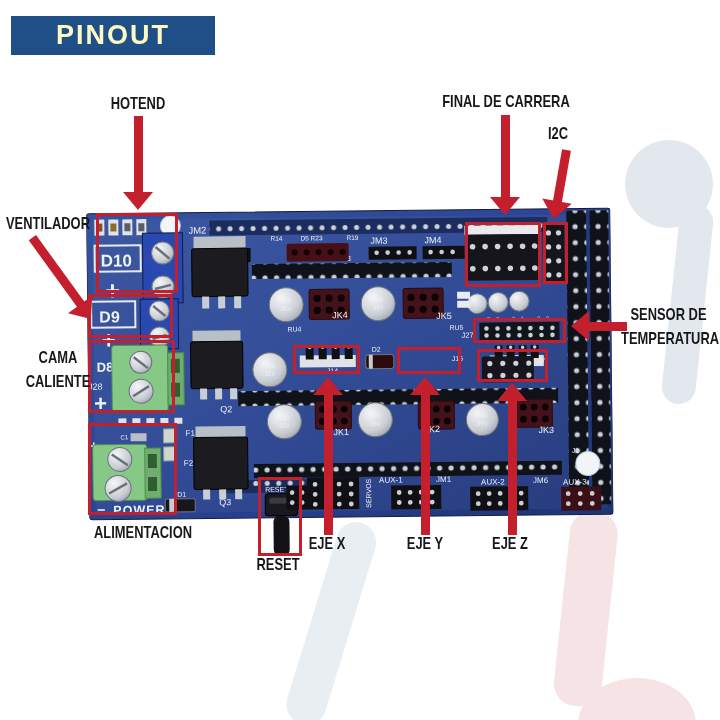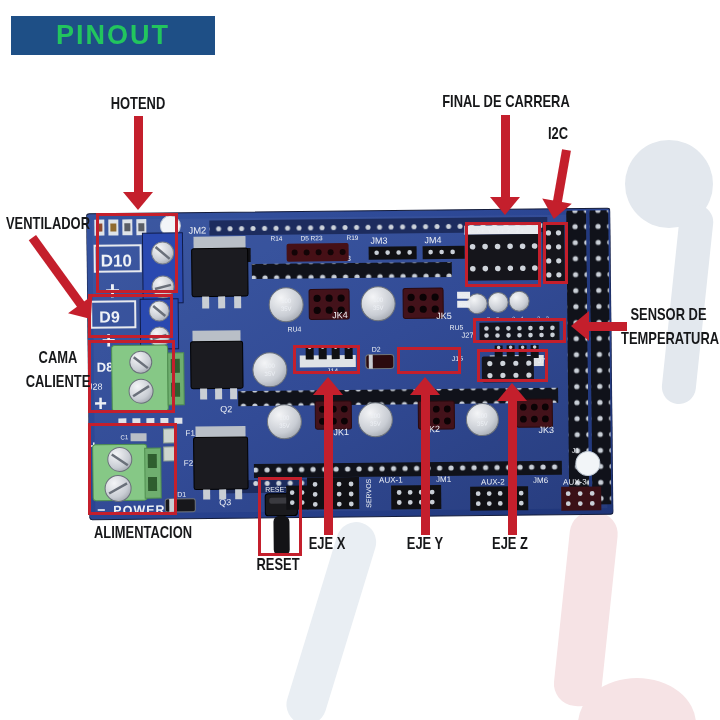--- a/index.html
+++ b/index.html
@@ -5,21 +5,21 @@
   html,body{margin:0;padding:0;background:#ffffff;}
   .stage{position:relative;width:720px;height:720px;overflow:hidden;background:#ffffff;
          font-family:"Liberation Sans",sans-serif;--red:#c41f2c;}
   
   .wm{position:absolute;}
   .wm-circle{border-radius:50%;}
   .wm-stick{border-radius:22px;}
   
   .banner{position:absolute;left:11px;top:16px;width:204px;height:39px;
           display:flex;align-items:center;justify-content:center;}
-  .banner span{color:#22c55e;font-weight:700;font-size:27px;letter-spacing:2px;}
+  .banner span{color:#fef9c3;font-weight:700;font-size:27px;letter-spacing:2px;}
   
   .lbl{position:absolute;font-weight:700;font-size:17px;color:#17181a;text-align:center;
        white-space:nowrap;transform:scaleX(.76);transform-origin:center;line-height:24px;}
   .lbl.oleft{transform-origin:left center;text-align:left;}
   
   .ann-rect{position:absolute;border:3px solid var(--red);box-sizing:border-box;}
   
   .arrow{position:absolute;width:30px;}
   .arrow .shaft{position:absolute;left:50%;margin-left:-4.5px;width:9px;top:0;bottom:14px;background:var(--red);}
   .arrow .head{position:absolute;left:50%;margin-left:-15px;bottom:0;width:0;height:0;

